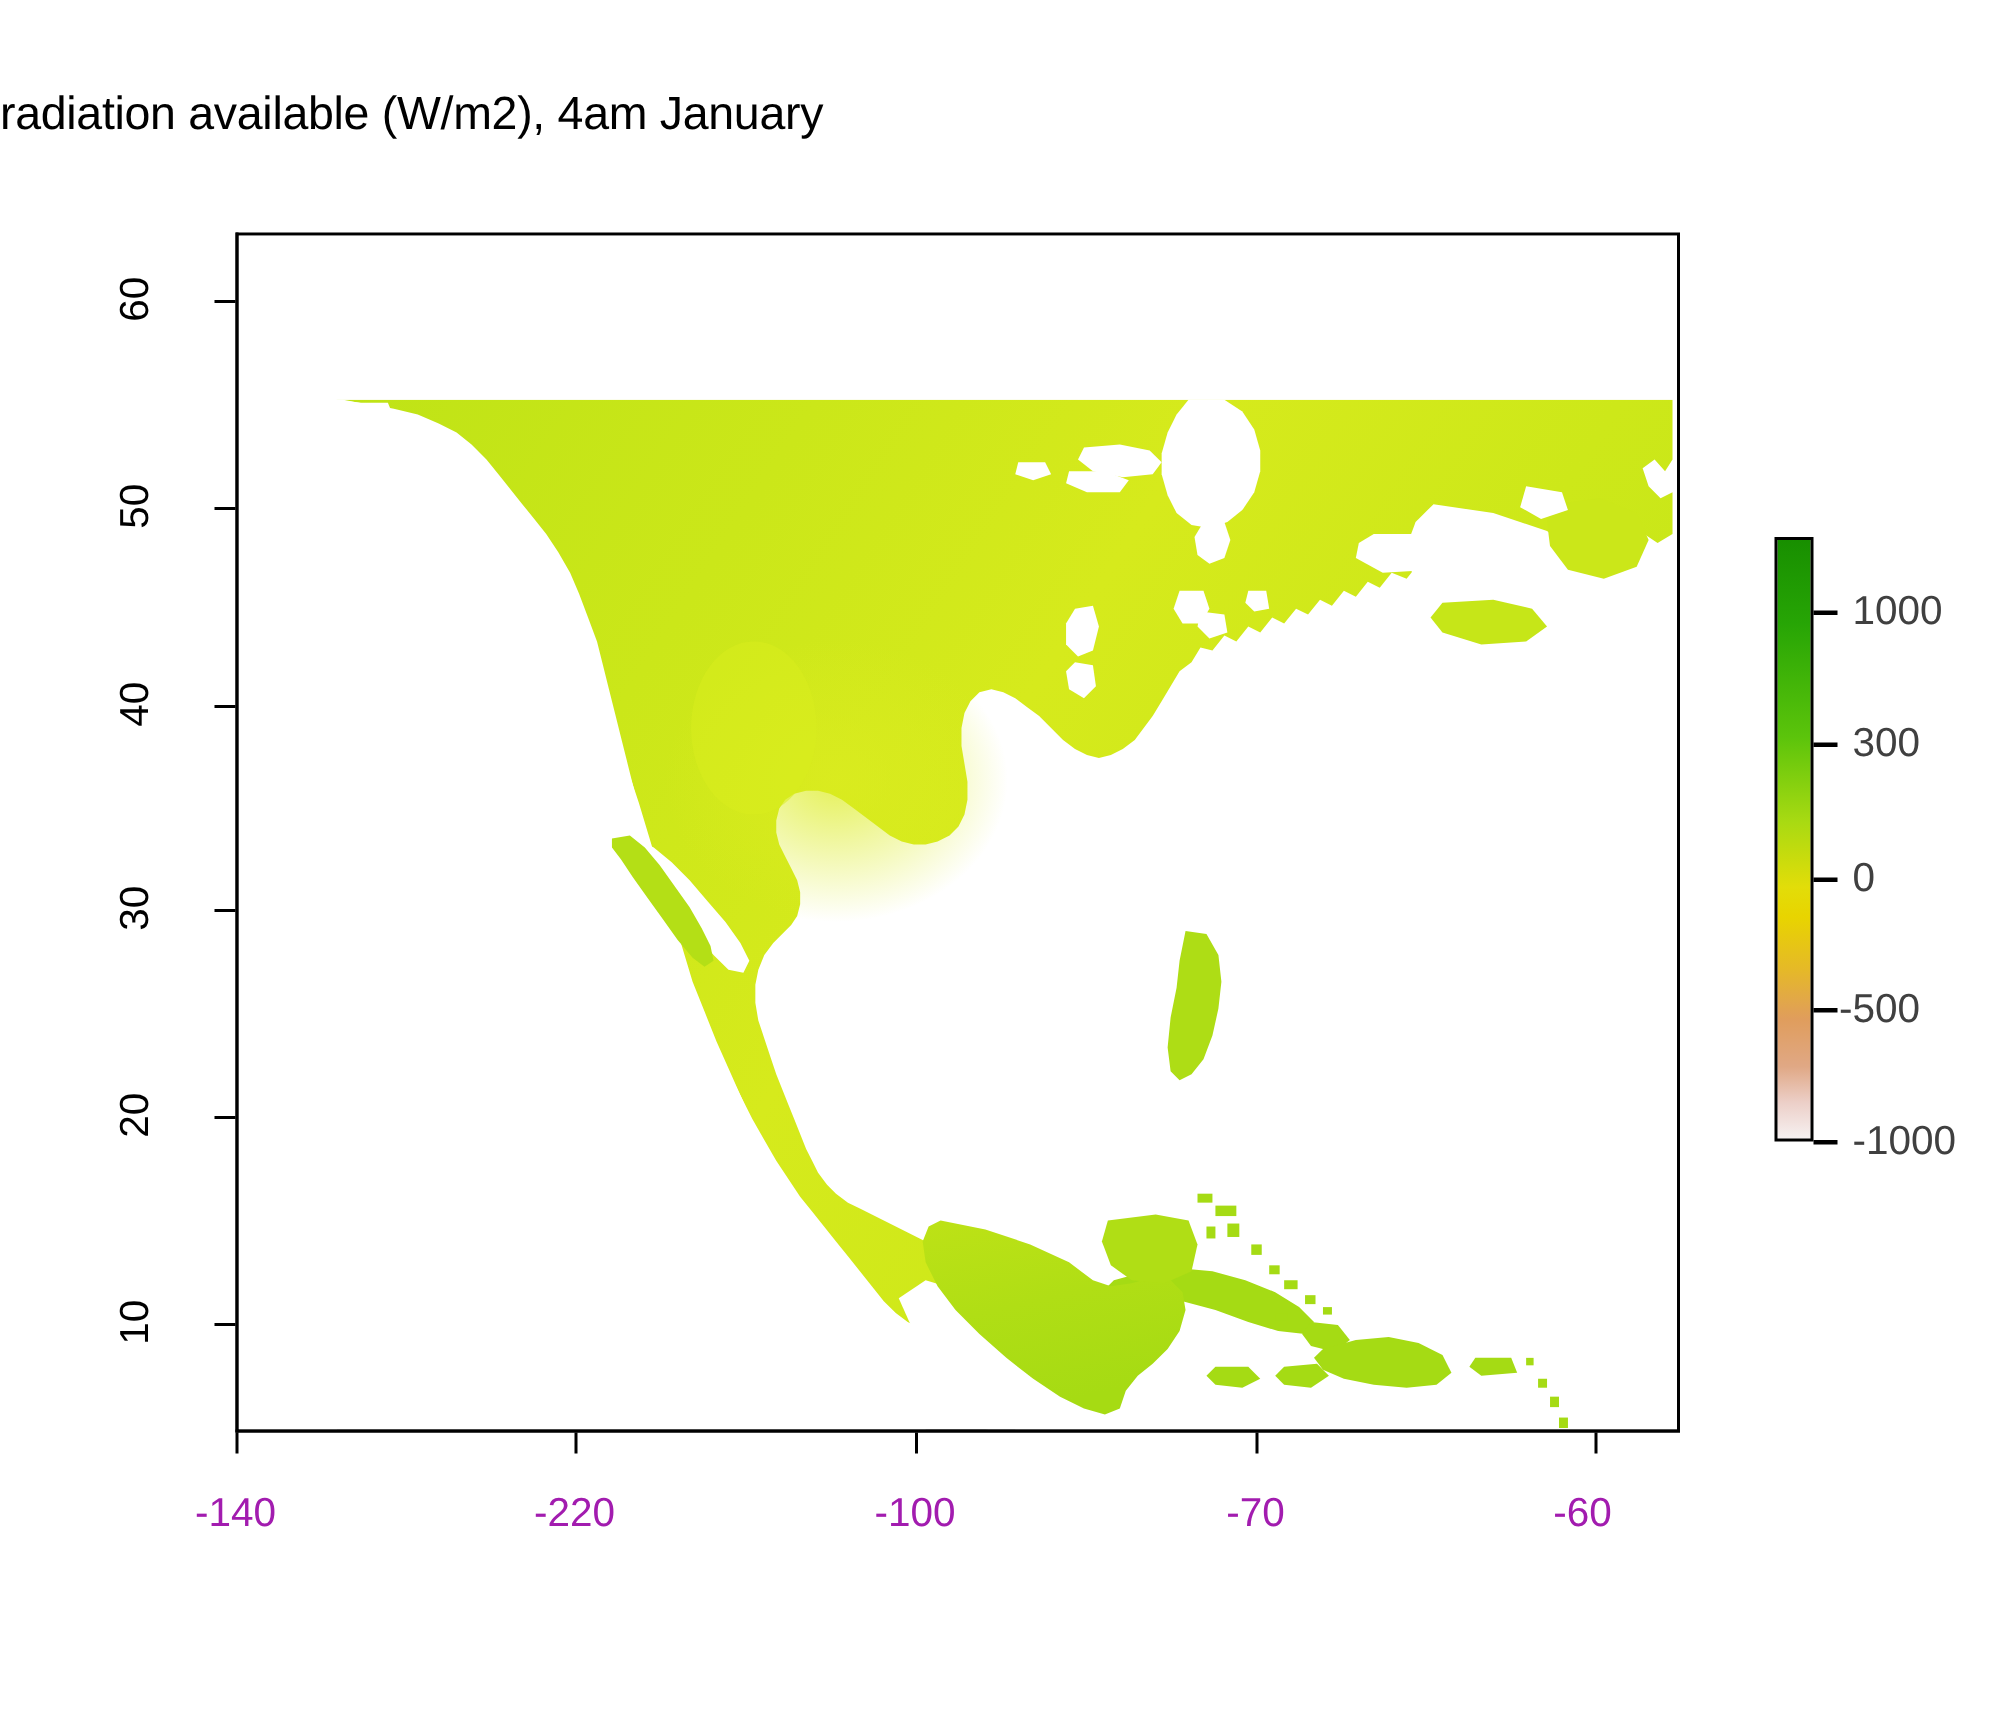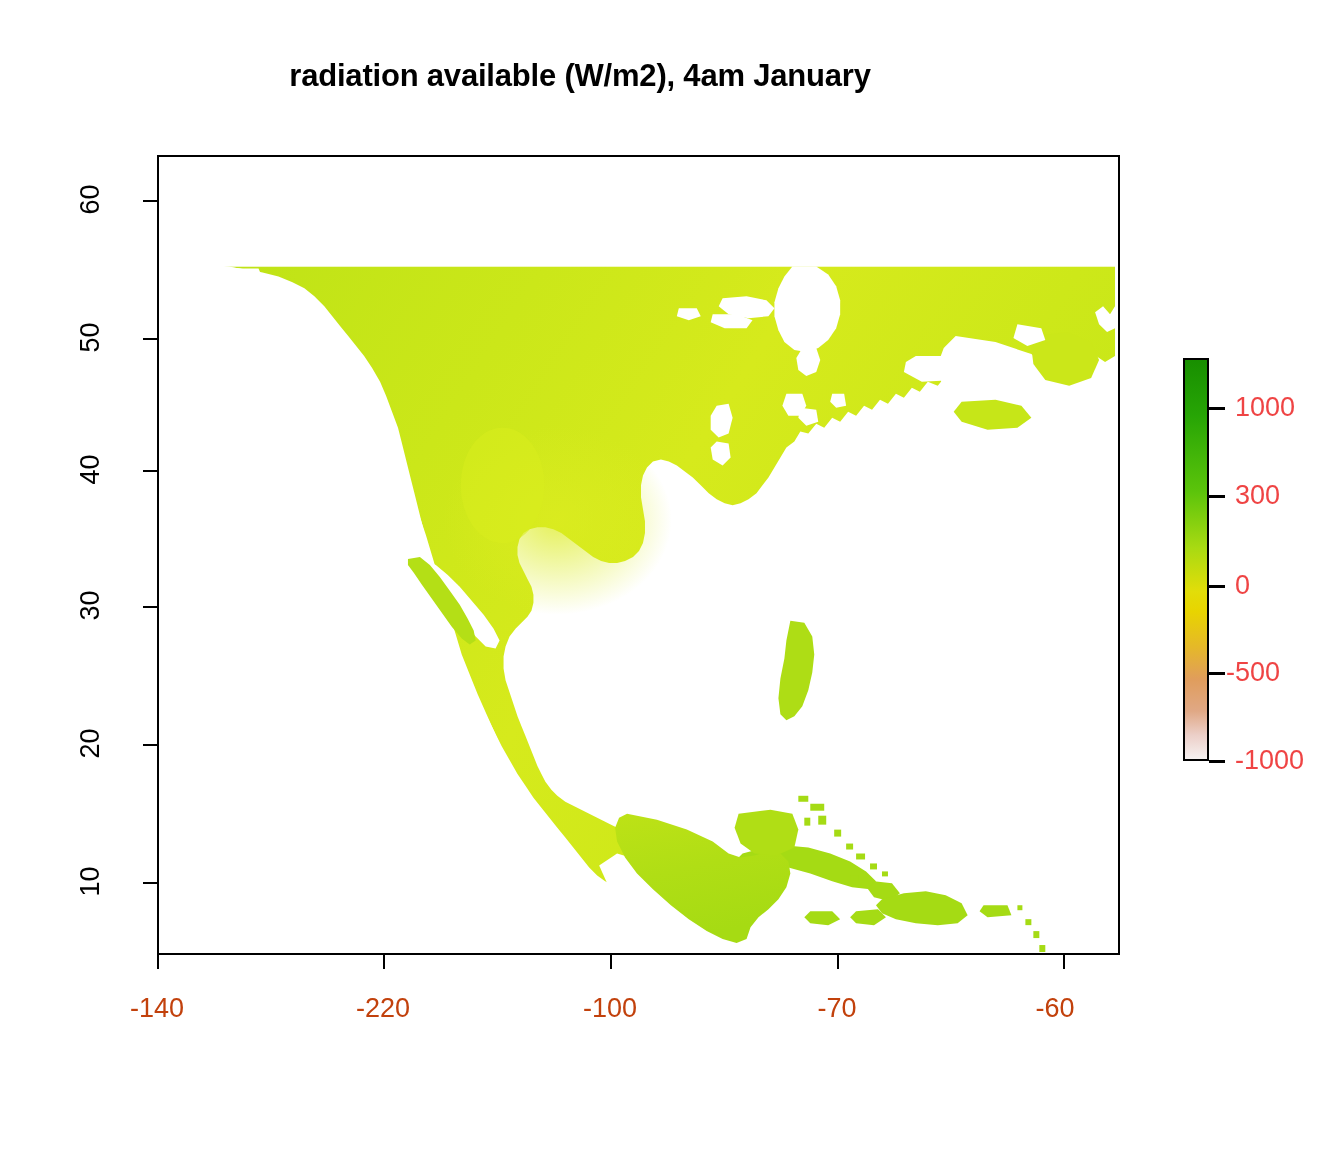--- a/index.html
+++ b/index.html
@@ -19,23 +19,23 @@
     height: 1152px;
     background: #ffffff;
   }
 
   
   .plot-title {
     position: absolute;
     left: 0;
     top: 58px;
     width: 1160px;
-    text-align: center;
+    text-align: left;
     font-size: 31px;
-    font-weight: bold;
+    font-weight: normal;
     color: #000000;
     letter-spacing: -0.2px;
     font-family: "Liberation Sans", sans-serif;
   }
 
   
   .plot-frame {
     position: absolute;
     left: 157px;
     top: 155px;
@@ -73,21 +73,21 @@
     color: #000000;
     transform: rotate(-90deg);
     transform-origin: 50% 50%;
     white-space: nowrap;
     text-align: center;
     font-family: "Liberation Sans", sans-serif;
   }
   .xlabel {
     position: absolute;
     font-size: 27px;
-    color: #c2410c;
+    color: #a21caf;
     white-space: nowrap;
     text-align: center;
     font-family: "Liberation Sans", sans-serif;
   }
 
   
   .legend {
     position: absolute;
     left: 1183px;
     top: 358px;
@@ -107,21 +107,21 @@
     position: absolute;
     width: 16px;
     height: 3px;
     background: #000000;
     left: 26px;
   }
   .legend-label {
     position: absolute;
     left: 52px;
     font-size: 27px;
-    color: #ef4444;
+    color: #404040;
     white-space: nowrap;
     font-family: "Liberation Sans", sans-serif;
   }
 </style>
 </head>
 <body>
 
 <div id="root">
 
   <div class="plot-title">radiation available (W/m2), 4am January</div>

